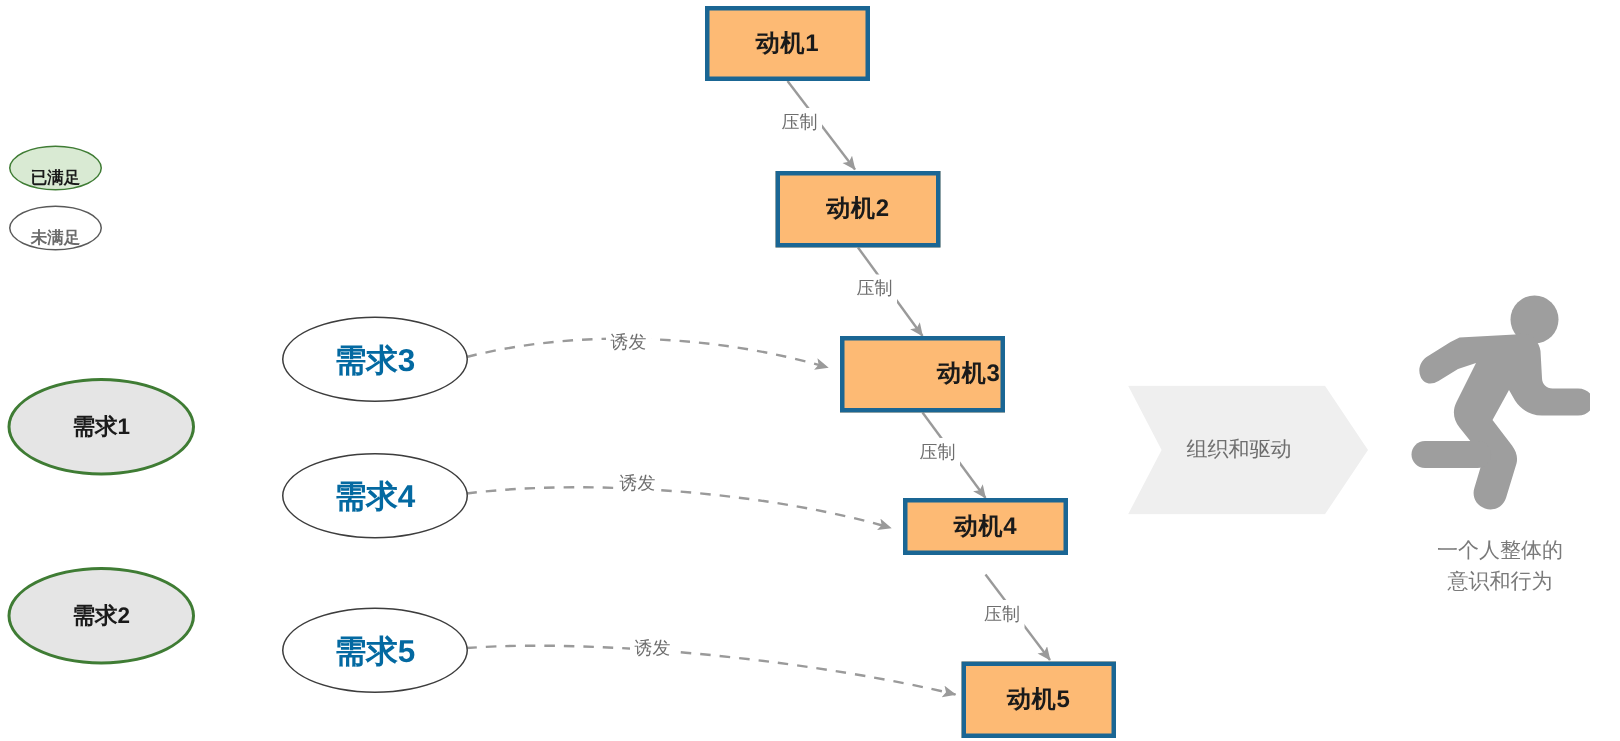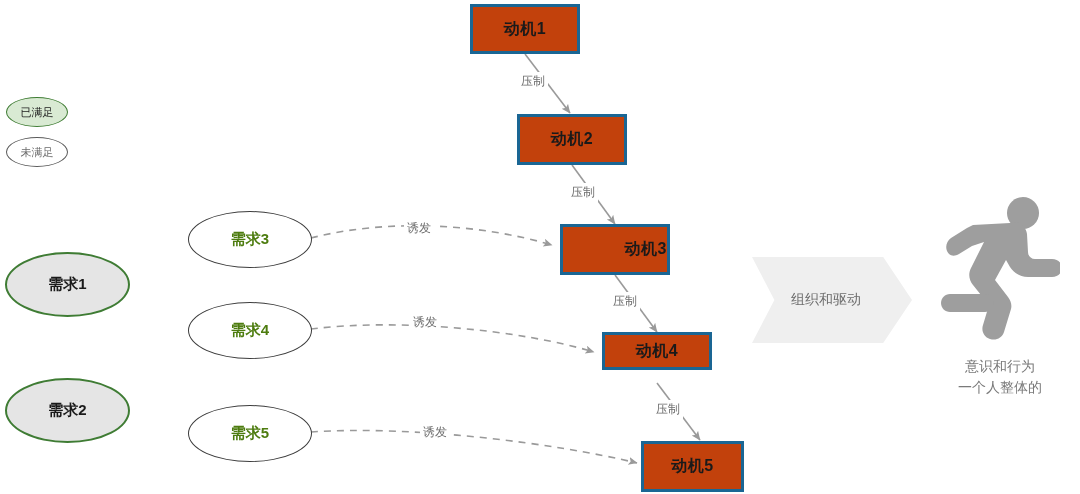--- a/index.html
+++ b/index.html
@@ -28,55 +28,55 @@
   .node {
     position: absolute;
     box-sizing: border-box;
     display: flex;
     align-items: center;
     justify-content: center;
     text-align: center;
   }
   
   .motive {
-    background: #c2410c;
+    background: #fdba74;
     border: 3px solid #1a6694;
     color: #1a1a1a;
     font-size: 16px;
     font-weight: bold;
     letter-spacing: 0.5px;
   }
   
   .need {
     border-radius: 50%;
   }
   .need-filled {
     background: #e5e5e5;
     border: 2px solid #3f7c34;
     color: #1a1a1a;
     font-size: 15px;
     font-weight: bold;
   }
   .need-empty {
     background: #ffffff;
     border: 1.6px solid #3d3d3d;
-    color: #4d7c0f;
-    font-size: 15px;
+    color: #0369a1;
+    font-size: 21px;
     font-weight: bold;
   }
   
   .legend-item {
     position: absolute;
     box-sizing: border-box;
     border-radius: 50%;
     display: flex;
-    align-items: center;
+    align-items: flex-end;
     justify-content: center;
     font-size: 11px;
-    font-weight: normal;
+    font-weight: bold;
   }
   .legend-satisfied {
     background: #d9ead3;
     border: 1.6px solid #3f7c34;
     color: #1a1a1a;
   }
   .legend-unsatisfied {
     background: #ffffff;
     border: 1.4px solid #5a5a5a;
     color: #6b6b6b;
@@ -211,17 +211,17 @@
                  L41,109 L25,89 C21,84 20,78 23,72 L36,46
                  L24,50 L11,58 C6,61 1,60 -1,55 C-3,50 -1,45 3,42
                  L19,32 C21,31 23,30 25,29 Z" transform="translate(8,0)"></path>
         <path d="M10,98 L45,98 C50,98 54,102 54,107 C54,112 50,116 45,116
                  L10,116 C5,116 1,112 1,107 C1,102 5,98 10,98 Z"></path>
       </g>
     </svg>
   </div>
 
   <div class="outcome-caption" style="left:925px;top:356px;width:150px;">
+    <div>一个人整体的</div>
     <div>意识和行为</div>
-    <div>一个人整体的</div>
   </div>
 
 </div>
 
 </body></html>

